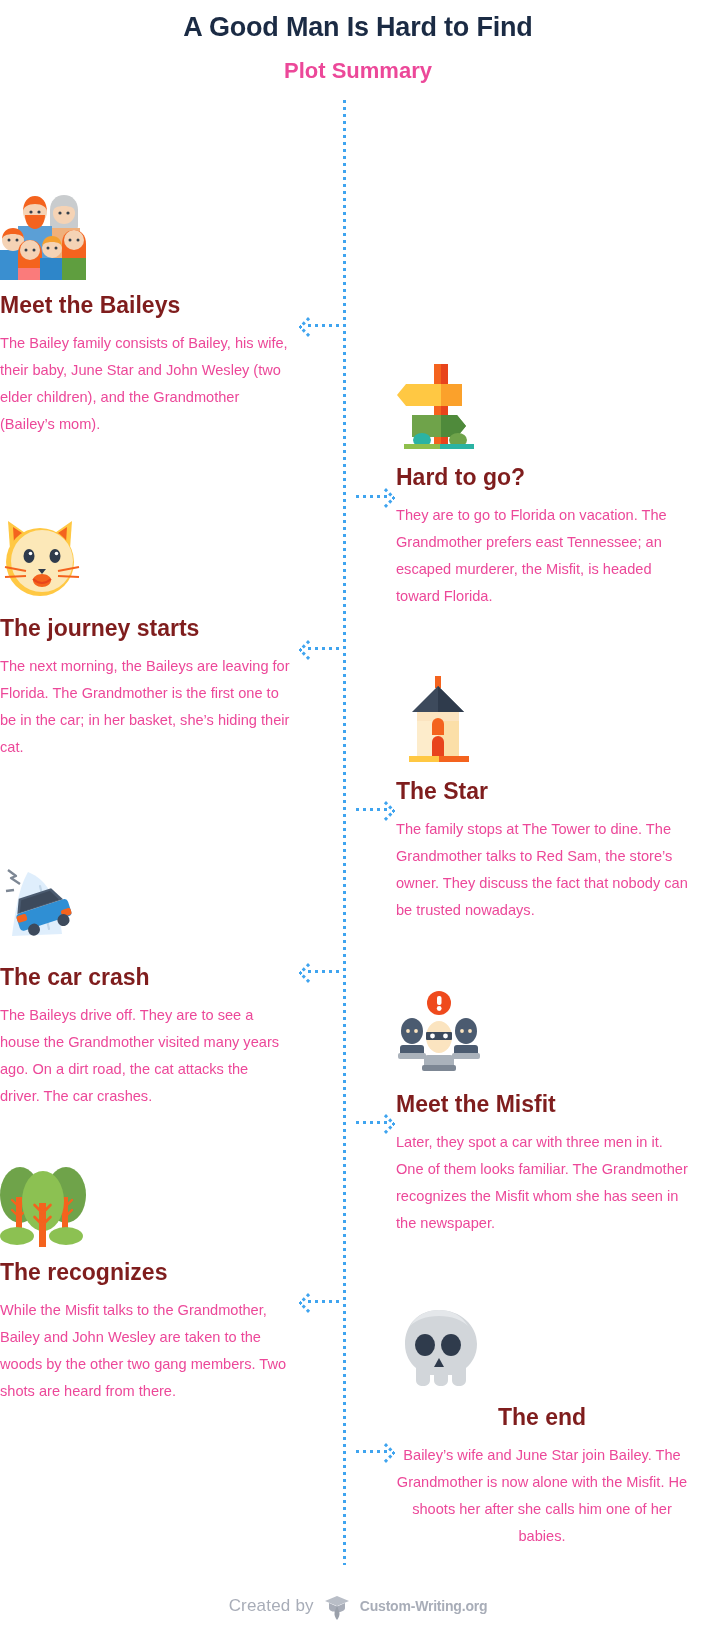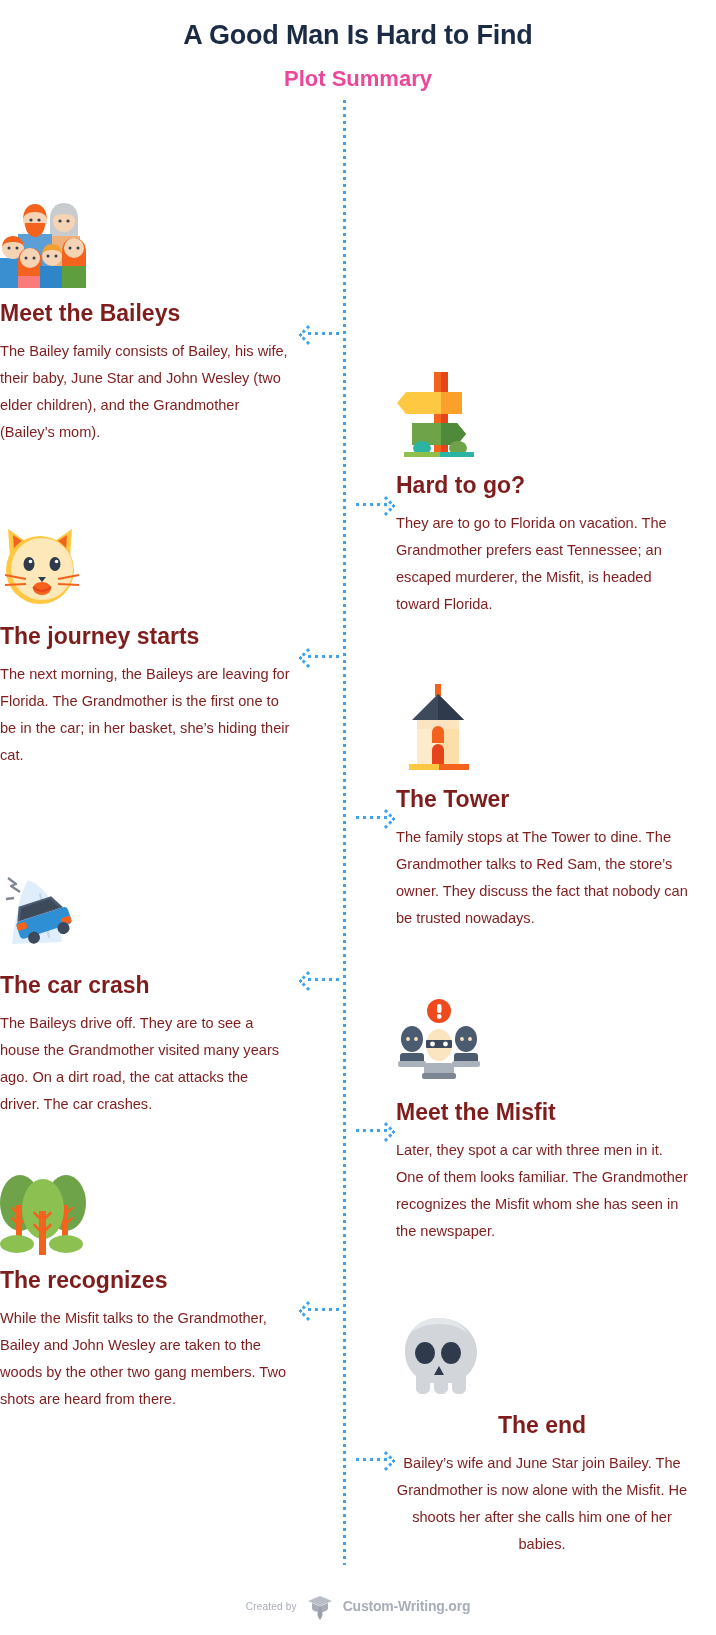--- a/index.html
+++ b/index.html
@@ -22,21 +22,21 @@
     min-height: 1635px;
   }
 
   
   .title {
     text-align: center;
     font-size: 27px;
     font-weight: bold;
     color: #1b2b44;
     letter-spacing: -0.2px;
-    padding-top: 20px;
+    padding-top: 12px;
     margin: 0;
   }
   .subtitle {
     text-align: center;
     font-size: 22px;
     font-weight: bold;
     color: #ec4899;
     margin: 15px 0 4px 0;
   }
 
@@ -76,21 +76,21 @@
   .heading {
     font-size: 23px;
     font-weight: bold;
     color: #7f1d1d;
     margin: 0 0 10px 0;
     line-height: 1.2;
   }
   .body-text {
     font-size: 14.6px;
     line-height: 27px;
-    color: #7f1d1d;
+    color: #ec4899;
     margin: 0;
   }
 
   
   .arrow {
     position: absolute;
     width: 46px;
     height: 18px;
   }
   .arrow .shaft {
@@ -120,21 +120,21 @@
     position: absolute;
     left: 0;
     top: 1592px;
     width: 716px;
     display: flex;
     align-items: center;
     justify-content: center;
     gap: 9px;
   }
   .footer .created {
-    font-size: 10px;
+    font-size: 17px;
     color: #a8adb8;
     letter-spacing: 0.2px;
   }
   .footer .brand {
     font-size: 14px;
     font-weight: bold;
     color: #a8adb8;
     letter-spacing: -0.2px;
   }
   .footer .logo { display: block; }
@@ -267,21 +267,21 @@
           <path d="M42 12 L68 38 L42 38 Z" fill="#2f3b4c"></path>
           <rect x="21" y="38" width="42" height="44" fill="#fdeccb"></rect>
           <rect x="42" y="38" width="21" height="44" fill="#fbdfa8"></rect>
           <rect x="21" y="38" width="42" height="9" fill="#fbe4c0"></rect>
           <path d="M36 50 a6 6 0 0 1 12 0 v11 H36z" fill="#f4631e"></path>
           <path d="M36 68 a6 6 0 0 1 12 0 v14 H36z" fill="#e8441c"></path>
           <rect x="13" y="82" width="30" height="6" fill="#ffc843"></rect>
           <rect x="43" y="82" width="30" height="6" fill="#f4631e"></rect>
         </svg>
       </div>
-      <h3 class="heading">The Tower</h3>
+      <h3 class="heading">The Star</h3>
       <p class="body-text">The family stops at The Tower to dine. The Grandmother talks to Red Sam, the store’s owner. They discuss the fact that nobody can be trusted nowadays.</p>
     </div>
     <div class="arrow right" style="position:absolute; left:348px; top:713px;">
       <span class="shaft"></span>
       <span class="head"></span>
     </div>
 
     <div class="block left" style="top:768px;">
       <div class="icon-wrap">
         <svg width="86" height="92" viewBox="0 0 86 92">

